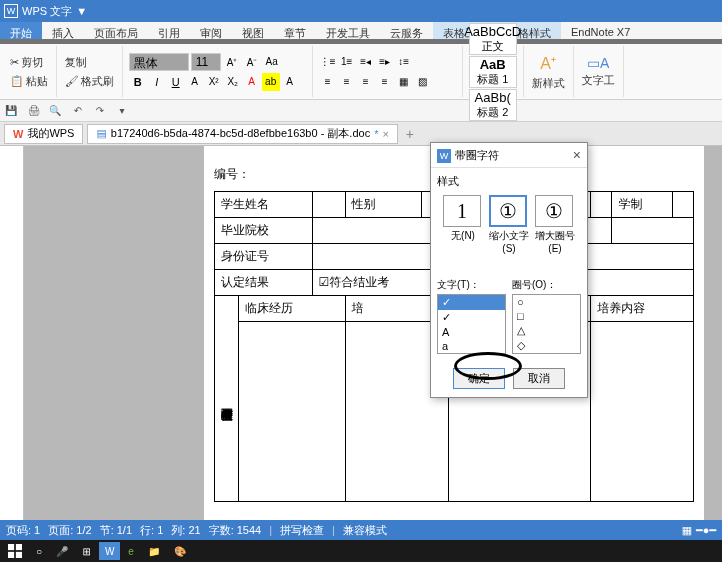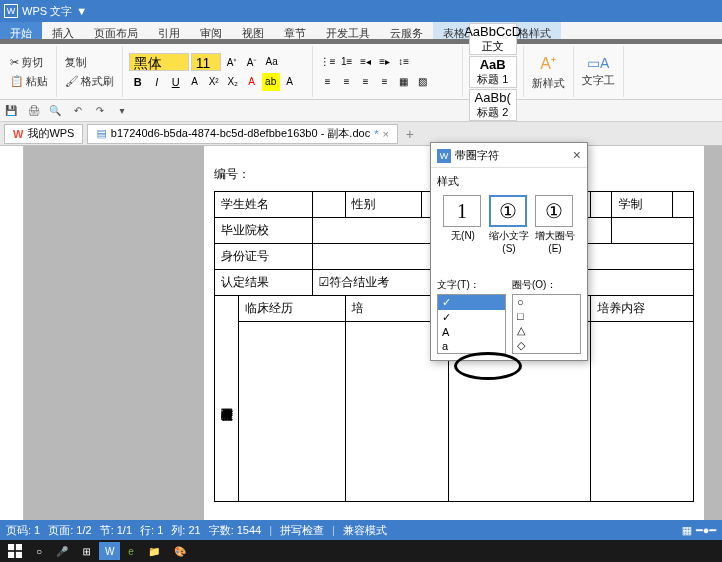--- a/index.html
+++ b/index.html
@@ -6,21 +6,21 @@
 body{background:#fff;width:722px;height:562px;overflow:hidden;position:relative}
 .titlebar{background:#3d7dca;height:22px;display:flex;align-items:center;padding:0 4px;color:#fff}
 .titlebar .logo{width:14px;height:14px;border:1px solid #fff;display:inline-flex;align-items:center;justify-content:center;font-size:9px;margin-right:4px}
 .menubar{background:#f5f5f5;height:22px;display:flex;border-bottom:5px solid #737373}
 .menubar .mi{padding:4px 10px;color:#333;cursor:pointer}
 .menubar .mi.active{background:#4a8ad4;color:#fff}
 .ribbon{background:#f9f9f9;height:56px;display:flex;border-bottom:1px solid #d0d0d0;padding:2px}
 .rgroup{border-right:1px solid #e0e0e0;padding:2px 6px;display:flex;flex-direction:column;gap:2px;justify-content:center}
 .rbtn{display:flex;align-items:center;gap:2px;font-size:10px;color:#333;padding:1px 2px}
 .font-row{display:flex;gap:2px;align-items:center}
-.font-sel{border:1px solid #ccc;background:#fde047;padding:1px 4px;font-size:14px;min-width:60px;height:18px}
+.font-sel{border:1px solid #ccc;background:#a3a3a3;padding:1px 4px;font-size:12px;min-width:60px;height:18px}
 .fmt-btns{display:flex;gap:1px}
 .fbtn{width:18px;height:18px;border:1px solid transparent;display:inline-flex;align-items:center;justify-content:center;font-size:10px;cursor:pointer}
 .styles{display:flex;gap:1px}
 .style-box{width:48px;height:40px;border:1px solid #d0d0d0;display:flex;flex-direction:column;align-items:center;justify-content:center;font-size:9px;background:#fff}
 .style-box .prev{font-size:13px}
 .qat{background:#f5f5f5;height:22px;display:flex;align-items:center;padding:0 4px;gap:6px;border-bottom:1px solid #d0d0d0}
 .qbtn{width:16px;height:16px;display:inline-flex;align-items:center;justify-content:center;font-size:10px;color:#555}
 .tabbar{background:#e8e8e8;height:24px;display:flex;align-items:center;padding:0 4px;gap:4px;border-bottom:1px solid #c0c0c0}
 .tab{background:#fff;border:1px solid #c0c0c0;padding:2px 8px;font-size:10px;display:flex;align-items:center;gap:4px;height:20px}
 .tab .x{color:#888;cursor:pointer}
@@ -73,20 +73,21 @@
   <div class="mi">插入</div>
   <div class="mi">页面布局</div>
   <div class="mi">引用</div>
   <div class="mi">审阅</div>
   <div class="mi">视图</div>
   <div class="mi">章节</div>
   <div class="mi">开发工具</div>
   <div class="mi">云服务</div>
   <div class="mi" style="background:#d0e4f5">表格工具</div>
   <div class="mi" style="background:#d0e4f5">表格样式</div>
+  <div class="mi">EndNote X7</div>
 </div>
 
 <div class="ribbon">
   <div class="rgroup">
     <div class="rbtn">
         <span>✂</span>
         <span>剪切</span>
       </div>
     <div class="rbtn">
         <span>📋</span>
@@ -285,20 +286,24 @@
         <div class="lbl">圈号(O)：</div>
         <div class="num-list">
           <div>○</div>
           <div>□</div>
           <div>△</div>
           <div>◇</div>
         </div>
       </div>
     </div>
   </div>
+  <div class="dlg-btns">
+    <button class="dlg-btn" style="border:1px solid #4a8ad4">确定</button>
+    <button class="dlg-btn">取消</button>
+  </div>
 </div>
 <div class="highlight-ring"></div>
 
 <div class="statusbar">
   <span>页码: 1</span>
   <span>页面: 1/2</span>
   <span>节: 1/1</span>
   <span>行: 1</span>
   <span>列: 21</span>
   <span>字数: 1544</span>

